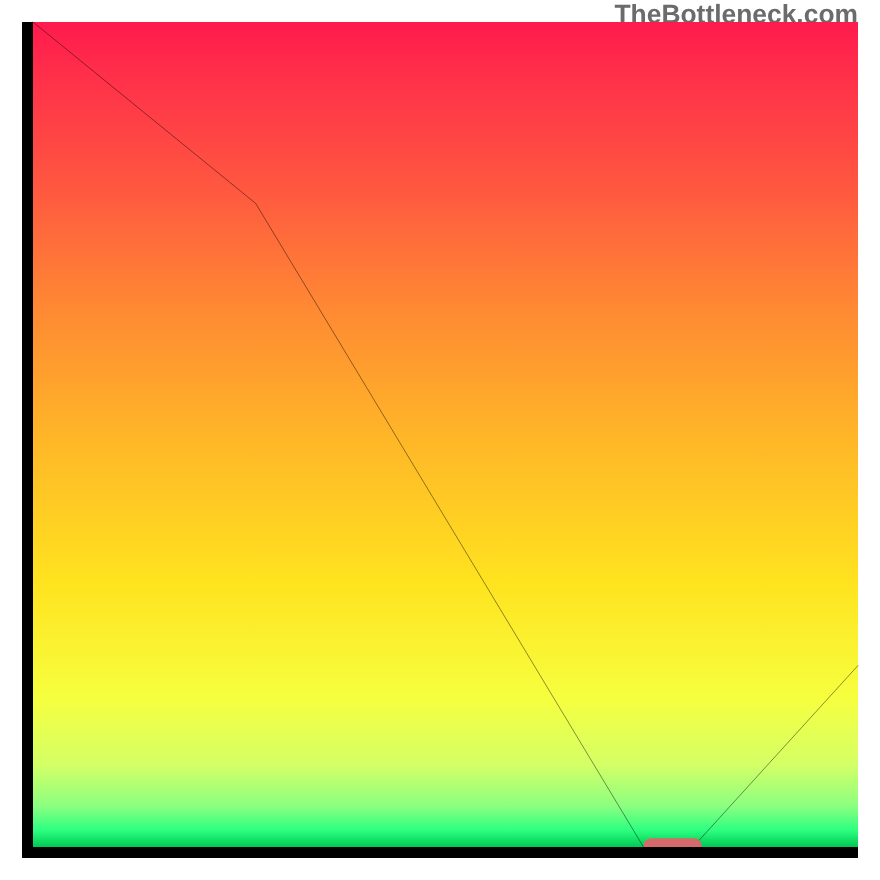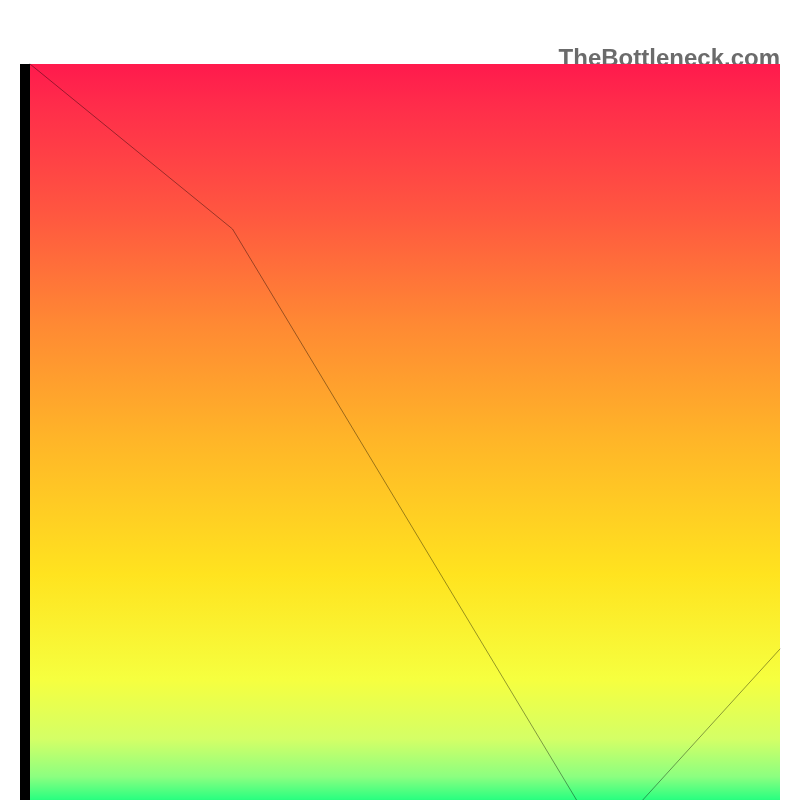--- a/index.html
+++ b/index.html
@@ -9,21 +9,20 @@
     height: 800px;
     background: #ffffff;
     overflow: hidden;
     font-family: Arial, Helvetica, sans-serif;
   }
   .frame {
     position: relative;
     width: 800px;
     height: 636px;
     box-sizing: border-box;
-    margin-top: 44px;
   }
   .plot-area {
     position: absolute;
     left: 20px;
     top: 20px;
     width: 760px;
     height: 760px;
     box-sizing: border-box;
   }
   .axes-border {

